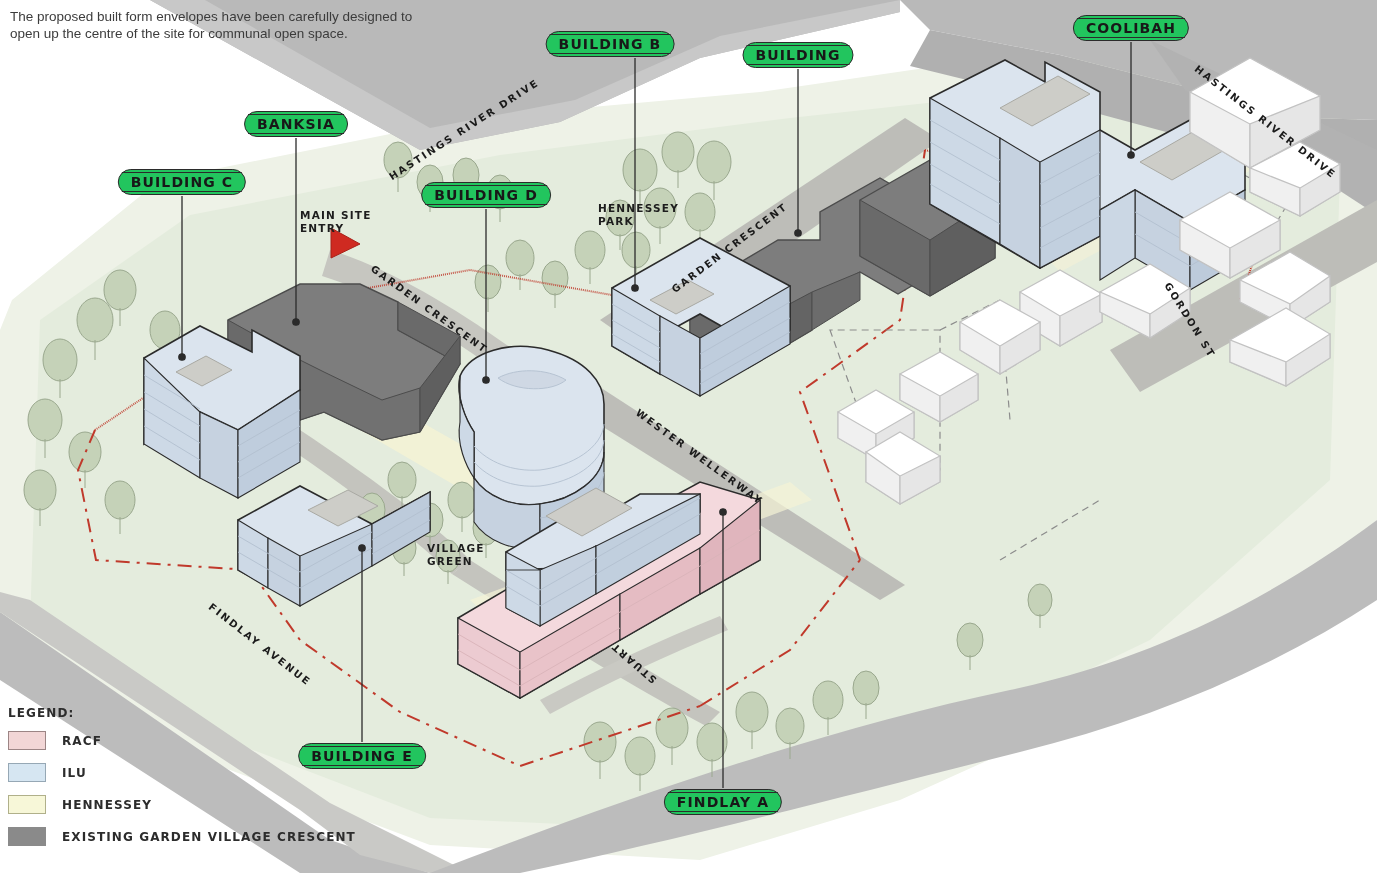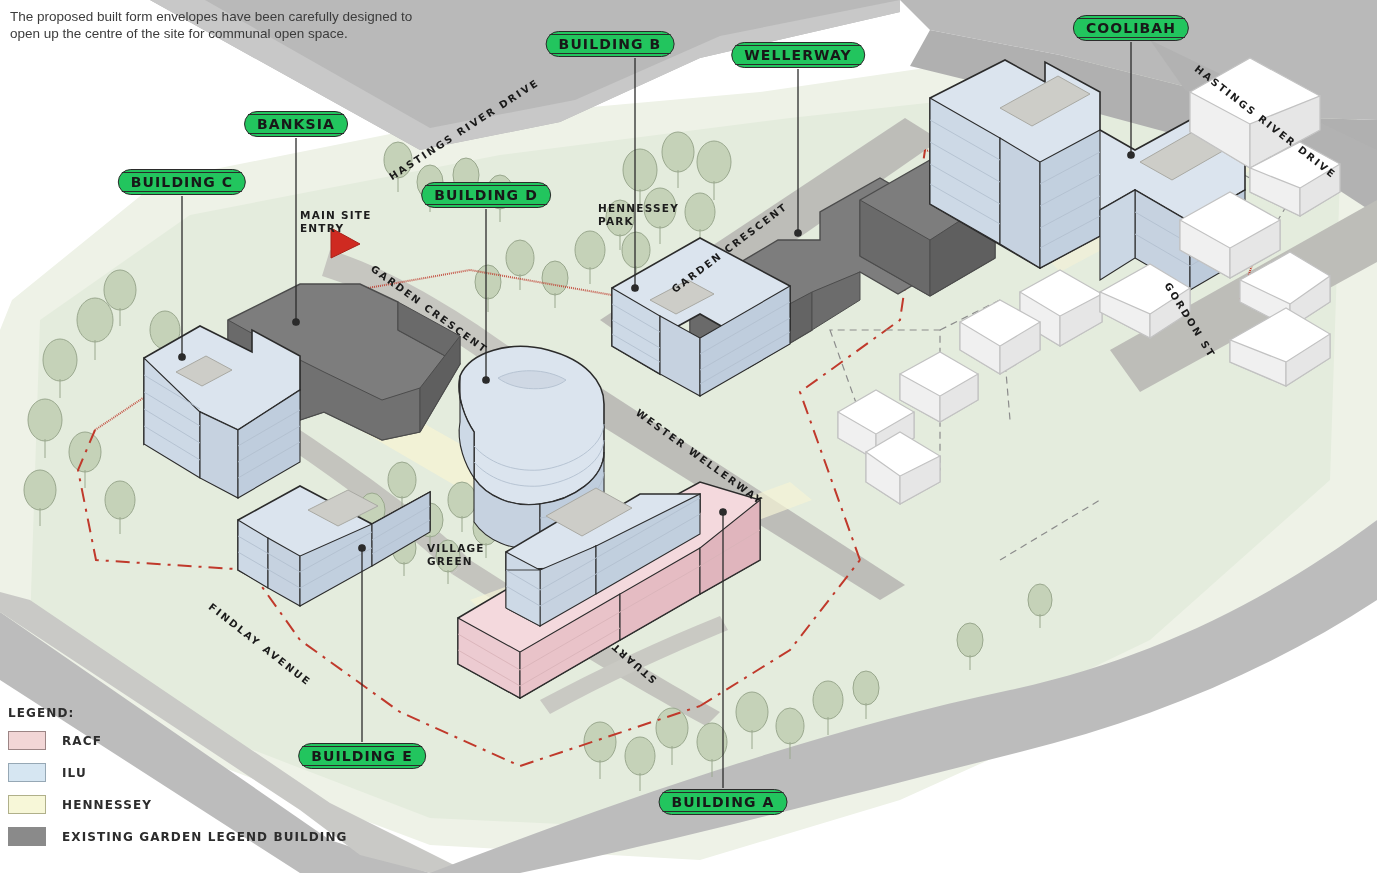--- a/index.html
+++ b/index.html
@@ -495,30 +495,30 @@
       <div class="callout" style="left: 296px; top: 124px;">
         <div class="inner">BANKSIA</div>
       </div>
       <div class="callout" style="left: 486px; top: 195px;">
         <div class="inner">BUILDING D</div>
       </div>
       <div class="callout" style="left: 610px; top: 44px;">
         <div class="inner">BUILDING B</div>
       </div>
       <div class="callout" style="left: 798px; top: 55px;">
-        <div class="inner">WELLERWAY</div>
+        <div class="inner">BUILDING</div>
       </div>
       <div class="callout" style="left: 1131px; top: 28px;">
         <div class="inner">COOLIBAH</div>
       </div>
       <div class="callout" style="left: 362px; top: 756px;">
         <div class="inner">BUILDING E</div>
       </div>
       <div class="callout" style="left: 723px; top: 802px;">
-        <div class="inner">BUILDING A</div>
+        <div class="inner">FINDLAY A</div>
       </div>
     </div>
 
   <div id="maptext-layer">
       <div class="maptext" style="left: 300px; top: 209px;">MAIN SITE
 ENTRY</div>
       <div class="maptext" style="left: 568px; top: 202px; margin-left: 30px;">HENNESSEY
 PARK</div>
       <div class="maptext" style="left: 427px; top: 498px; margin-top: 44px;">VILLAGE
 GREEN</div>
@@ -545,18 +545,18 @@
         <div class="row">
           <div class="sw" style="background: rgb(214, 230, 242); border-color: rgb(150, 168, 181);"></div>
           <div class="lbl">ILU</div>
         </div>
         <div class="row">
           <div class="sw" style="background: rgb(247, 247, 216); border-color: rgb(176, 176, 138);"></div>
           <div class="lbl">HENNESSEY</div>
         </div>
         <div class="row">
           <div class="sw" style="background: rgb(138, 138, 138); border-color: rgb(138, 138, 138);"></div>
-          <div class="lbl">EXISTING GARDEN LEGEND BUILDING</div>
+          <div class="lbl">EXISTING GARDEN VILLAGE CRESCENT</div>
         </div>
       </div>
   </div>
 
 </div>
 
 </body></html>

